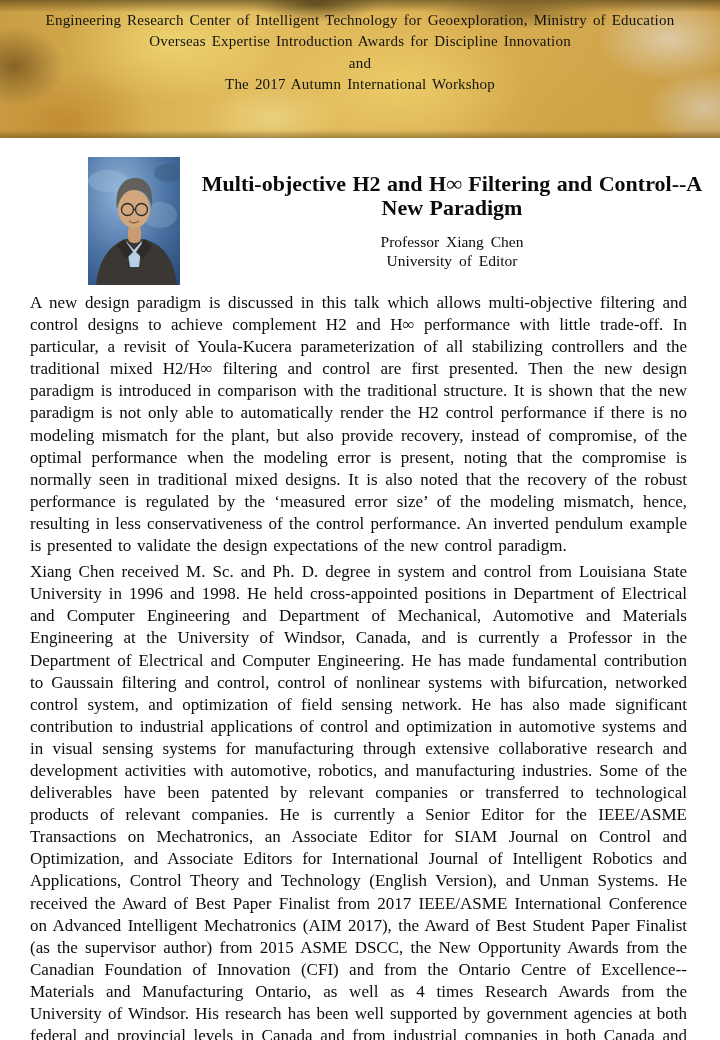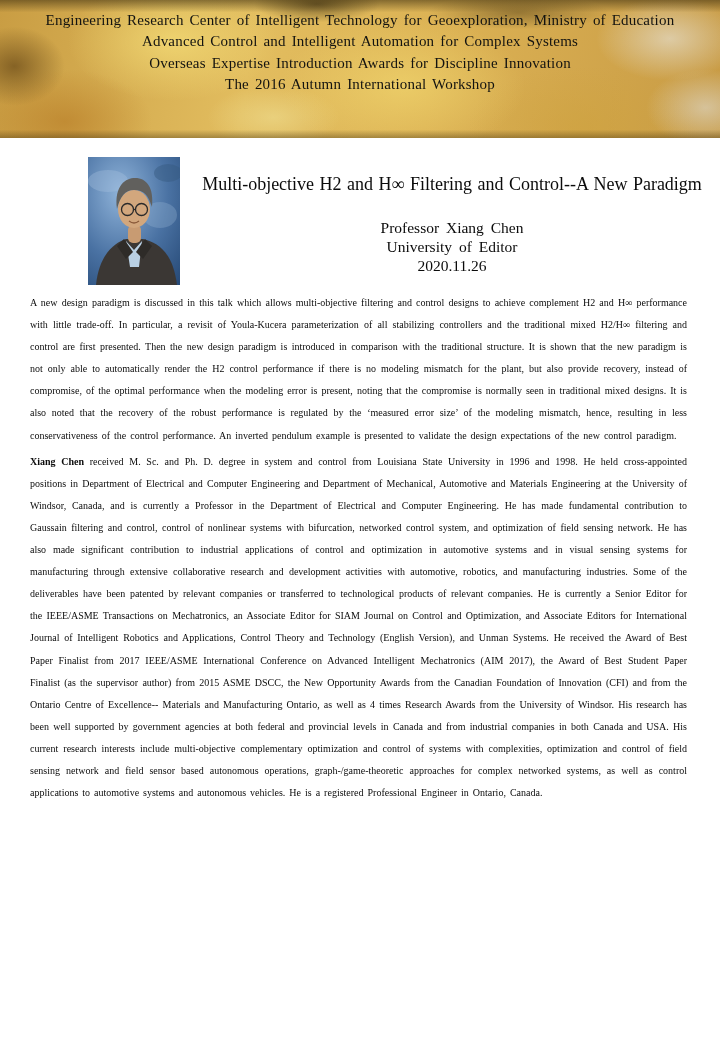--- a/index.html
+++ b/index.html
@@ -56,56 +56,56 @@
   }
   .photo-frame svg { width: 92px; height: 128px; display: block; }
   .title-block {
     flex: 1 1 auto;
     box-sizing: border-box;
     padding: 34px 14px 0 18px;
     text-align: center;
   }
   .talk-title {
     margin: 0;
-    font-size: 18px;
-    font-weight: normal;
+    font-size: 22px;
+    font-weight: bold;
     line-height: 24px;
     word-spacing: 1px;
   }
-  .speaker-info { margin-top: 22px; text-align: center; }
+  .speaker-info { margin-top: 12px; text-align: center; }
   .speaker-info div {
     font-size: 15.5px;
     line-height: 19px;
     word-spacing: 3px;
   }
 
   
   .body-text {
     box-sizing: border-box;
     padding: 0 26px 0 30px;
   }
   .body-text p {
     margin: 0 7px 4px 0;
-    font-size: 10px;
+    font-size: 17px;
     line-height: 22.1px;
     text-align: justify;
     word-spacing: 1.5px;
   }
-  .bio-lead { font-weight: bold; }
+  .bio-lead { font-weight: normal; }
 </style>
 </head>
 <body>
 
 <div class="page">
 
   <header class="banner">
     <div class="banner-line">Engineering Research Center of Intelligent Technology for Geoexploration, Ministry of Education</div>
-    <div class="banner-line">Advanced Control and Intelligent Automation for Complex Systems</div>
     <div class="banner-line">Overseas Expertise Introduction Awards for Discipline Innovation</div>
-    <div class="banner-line">The 2016 Autumn International Workshop</div>
+    <div class="banner-line">and</div>
+    <div class="banner-line">The 2017 Autumn International Workshop</div>
   </header>
 
   <section class="speaker-section">
     <div class="photo-frame">
       <svg viewBox="0 0 92 128" xmlns="http://www.w3.org/2000/svg">
         <defs>
           <radialGradient id="pbg" cx="35%" cy="28%" r="95%">
             <stop offset="0%" stop-color="#8fb3d9"></stop>
             <stop offset="55%" stop-color="#4a72a3"></stop>
             <stop offset="100%" stop-color="#274a77"></stop>
@@ -126,21 +126,20 @@
         <circle cx="53.5" cy="52.5" r="6" fill="none" stroke="#2a2a2a" stroke-width="1.3"></circle>
         <line x1="45.5" y1="52.5" x2="47.5" y2="52.5" stroke="#2a2a2a" stroke-width="1.3"></line>
         <path d="M41,64 Q46,68 51,64" stroke="#8a5a3a" stroke-width="1.3" fill="none"></path>
       </svg>
     </div>
     <div class="title-block">
       <h1 class="talk-title">Multi-objective H2 and H∞ Filtering and Control--A New Paradigm</h1>
       <div class="speaker-info">
         <div>Professor Xiang Chen</div>
         <div>University of Editor</div>
-        <div>2020.11.26</div>
       </div>
     </div>
   </section>
 
   <section class="body-text">
     <p>A new design paradigm is discussed in this talk which allows multi-objective filtering and control designs to achieve complement H2 and H∞ performance with little trade-off. In particular, a revisit of Youla-Kucera parameterization of all stabilizing controllers and the traditional mixed H2/H∞ filtering and control are first presented. Then the new design paradigm is introduced in comparison with the traditional structure. It is shown that the new paradigm is not only able to automatically render the H2 control performance if there is no modeling mismatch for the plant, but also provide recovery, instead of compromise, of the optimal performance when the modeling error is present, noting that the compromise is normally seen in traditional mixed designs. It is also noted that the recovery of the robust performance is regulated by the ‘measured error size’ of the modeling mismatch, hence, resulting in less conservativeness of the control performance. An inverted pendulum example is presented to validate the design expectations of the new control paradigm.</p>
     <p><span class="bio-lead">Xiang Chen</span><span> received M. Sc. and Ph. D. degree in system and control from Louisiana State University in 1996 and 1998. He held cross-appointed positions in Department of Electrical and Computer Engineering and Department of Mechanical, Automotive and Materials Engineering at the University of Windsor, Canada, and is currently a Professor in the Department of Electrical and Computer Engineering. He has made fundamental contribution to Gaussain filtering and control, control of nonlinear systems with bifurcation, networked control system, and optimization of field sensing network. He has also made significant contribution to industrial applications of control and optimization in automotive systems and in visual sensing systems for manufacturing through extensive collaborative research and development activities with automotive, robotics, and manufacturing industries. Some of the deliverables have been patented by relevant companies or transferred to technological products of relevant companies. He is currently a Senior Editor for the IEEE/ASME Transactions on Mechatronics, an Associate Editor for SIAM Journal on Control and Optimization, and Associate Editors for International Journal of Intelligent Robotics and Applications, Control Theory and Technology (English Version), and Unman Systems. He received the Award of Best Paper Finalist from 2017 IEEE/ASME International Conference on Advanced Intelligent Mechatronics (AIM 2017), the Award of Best Student Paper Finalist (as the supervisor author) from 2015 ASME DSCC, the New Opportunity Awards from the Canadian Foundation of Innovation (CFI) and from the Ontario Centre of Excellence-- Materials and Manufacturing Ontario, as well as 4 times Research Awards from the University of Windsor. His research has been well supported by government agencies at both federal and provincial levels in Canada and from industrial companies in both Canada and USA. His current research interests include multi-objective complementary optimization and control of systems with complexities, optimization and control of field sensing network and field sensor based autonomous operations, graph-/game-theoretic approaches for complex networked systems, as well as control applications to automotive systems and autonomous vehicles. He is a registered Professional Engineer in Ontario, Canada.</span></p>
   </section>
 
 </div>

